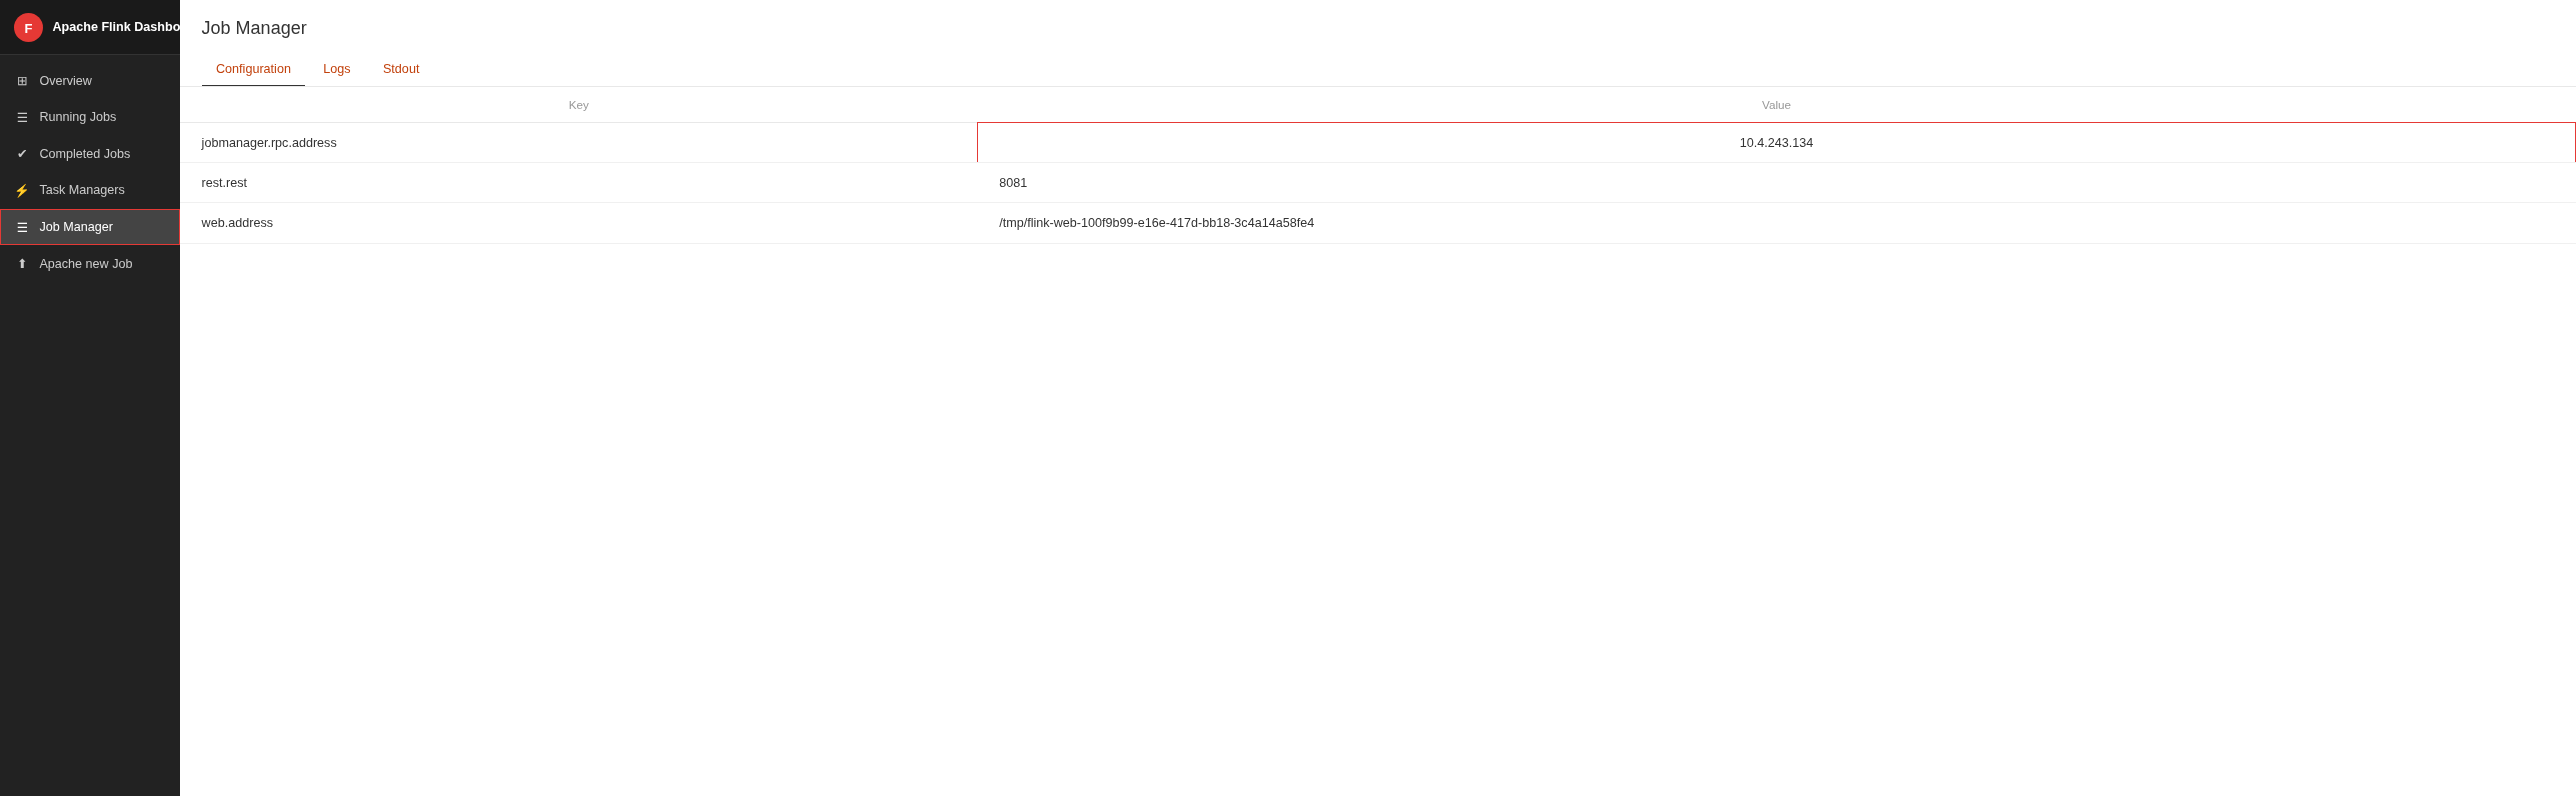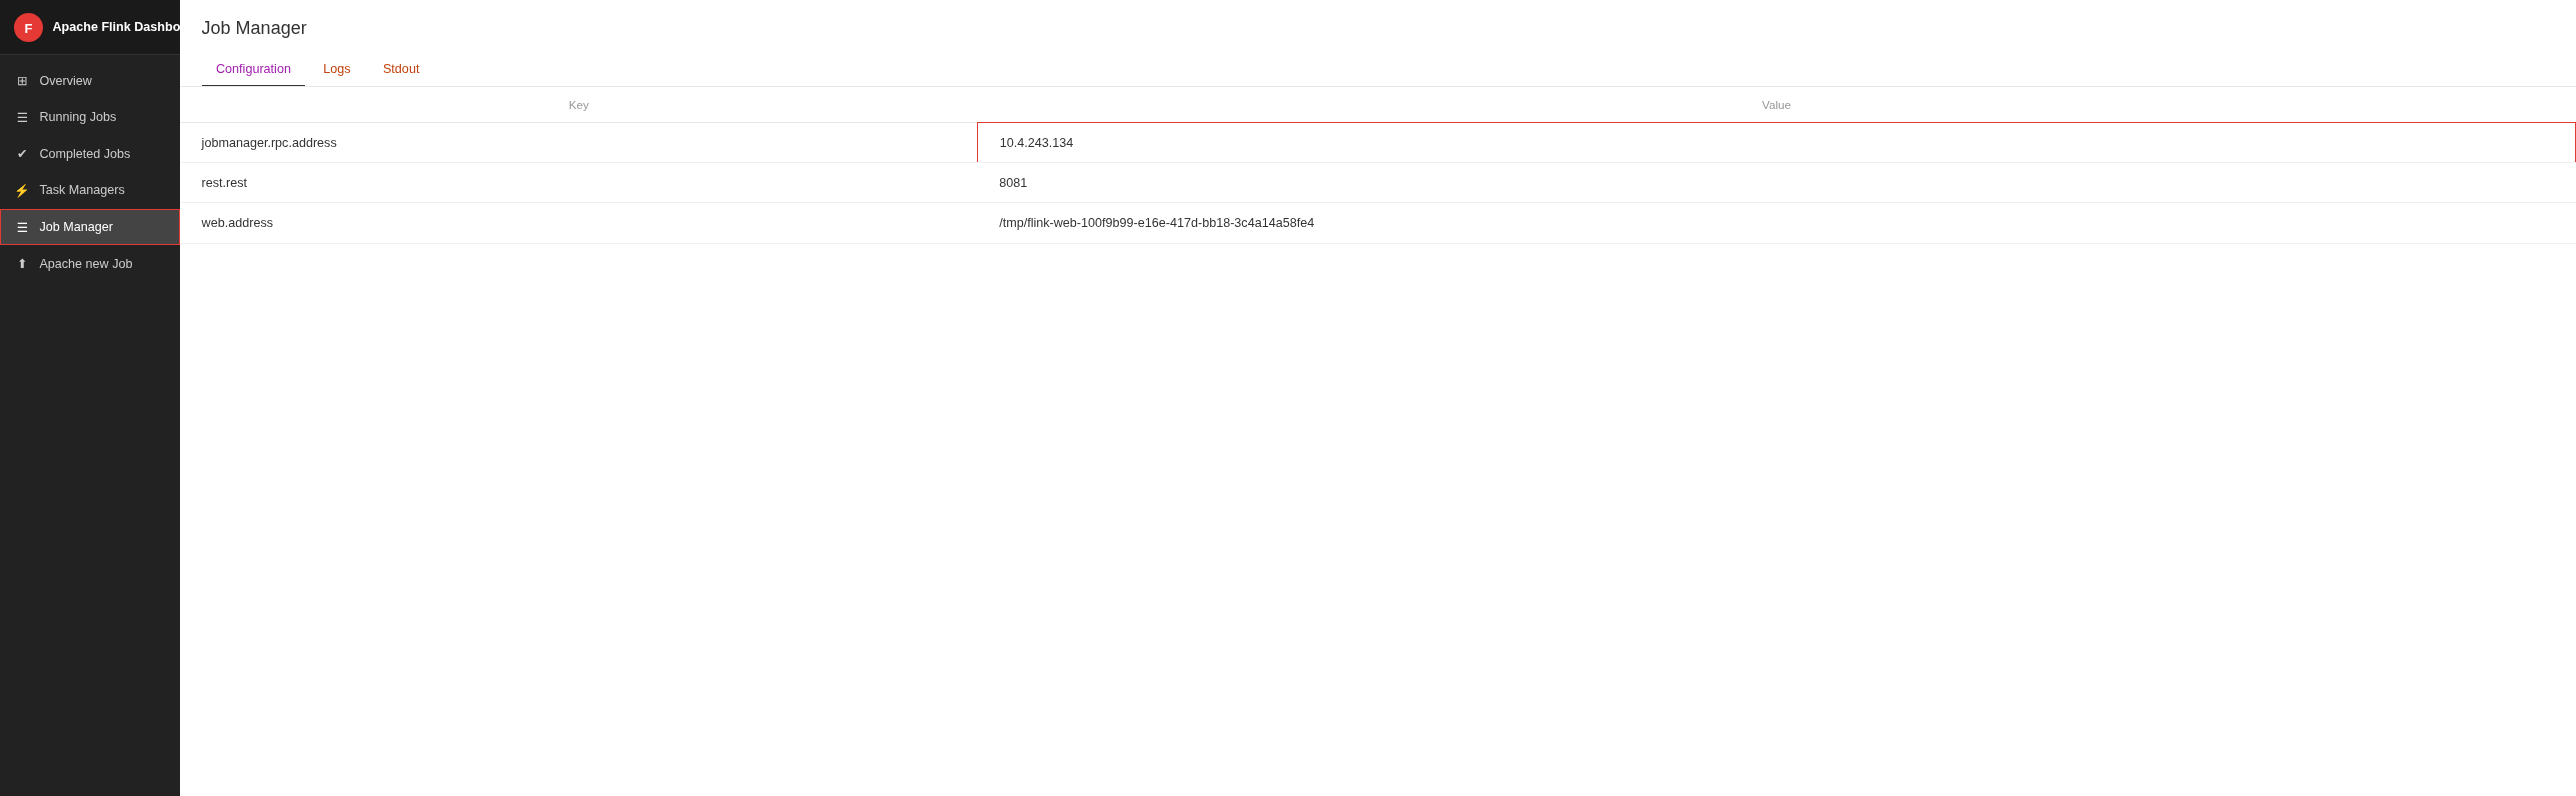--- a/index.html
+++ b/index.html
@@ -109,21 +109,21 @@
     .tab {
       padding: 9px 14.4px;
       color: #c2410c;
       cursor: pointer;
       border-bottom: 1.8px solid transparent;
       font-size: 12.6px;
       margin-right: 3.6px;
     }
 
     .tab.active {
-      color: #a21caf;
+      color: #c2410c;
       border-bottom: 1.8px solid #333;
       font-weight: 500;
     }
 
     
     .table-container {
       flex: 1;
       padding: 0;
     }
 
@@ -150,20 +150,21 @@
       color: #333;
       border-bottom: 0.9px solid #f0f0f0;
       font-size: 12.6px;
       border-radius: 9px;
     }
 
     
     tr.highlight-row td.value-col {
       border-left: 1.8px solid #e53935;
       border-right: 1.8px solid #e53935;
+      text-align: center;
     }
 
     tr.highlight-row-first td.value-col {
       border-top: 1.8px solid #e53935;
     }
 
     tr.highlight-row-last td.value-col {
       border-bottom: 1.8px solid #e53935;
     }
   </style>

